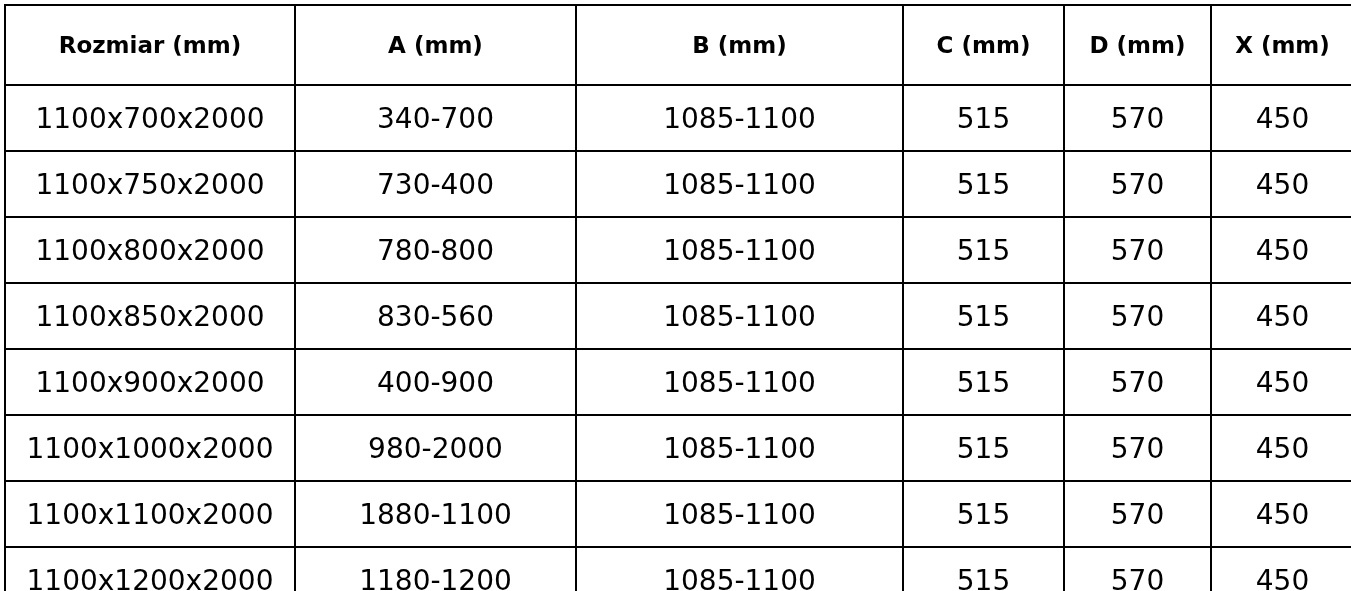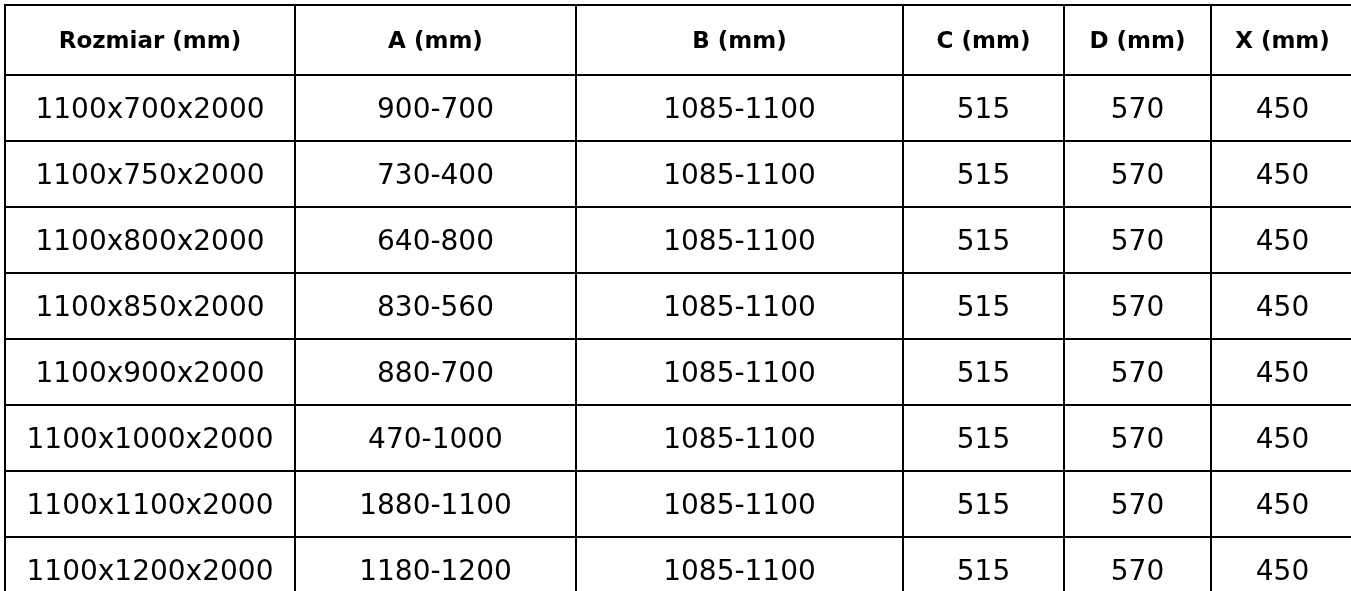--- a/index.html
+++ b/index.html
@@ -32,21 +32,21 @@
     text-align: center;
     vertical-align: middle;
     font-size: 28px;
     height: 66px;
     padding: 0 4px;
     box-sizing: border-box;
     white-space: nowrap;
   }
   table.spec-table th {
     font-weight: bold;
-    height: 70px;
+    height: 80px;
     font-size: 23px;
   }
   
   col.c0 { width: 290px; }
   col.c1 { width: 281px; }
   col.c2 { width: 327px; }
   col.c3 { width: 161px; }
   col.c4 { width: 147px; }
   col.c5 { width: 143px; }
 </style>
@@ -69,61 +69,61 @@
         <th>A (mm)</th>
         <th>B (mm)</th>
         <th>C (mm)</th>
         <th>D (mm)</th>
         <th>X (mm)</th>
       </tr>
     </thead>
     <tbody>
       <tr>
         <td>1100x700x2000</td>
-        <td>900-700</td>
+        <td>340-700</td>
         <td>1085-1100</td>
         <td>515</td>
         <td>570</td>
         <td>450</td>
       </tr>
       <tr>
         <td>1100x750x2000</td>
         <td>730-400</td>
         <td>1085-1100</td>
         <td>515</td>
         <td>570</td>
         <td>450</td>
       </tr>
       <tr>
         <td>1100x800x2000</td>
-        <td>640-800</td>
+        <td>780-800</td>
         <td>1085-1100</td>
         <td>515</td>
         <td>570</td>
         <td>450</td>
       </tr>
       <tr>
         <td>1100x850x2000</td>
         <td>830-560</td>
         <td>1085-1100</td>
         <td>515</td>
         <td>570</td>
         <td>450</td>
       </tr>
       <tr>
         <td>1100x900x2000</td>
-        <td>880-700</td>
+        <td>400-900</td>
         <td>1085-1100</td>
         <td>515</td>
         <td>570</td>
         <td>450</td>
       </tr>
       <tr>
         <td>1100x1000x2000</td>
-        <td>470-1000</td>
+        <td>980-2000</td>
         <td>1085-1100</td>
         <td>515</td>
         <td>570</td>
         <td>450</td>
       </tr>
       <tr>
         <td>1100x1100x2000</td>
         <td>1880-1100</td>
         <td>1085-1100</td>
         <td>515</td>

